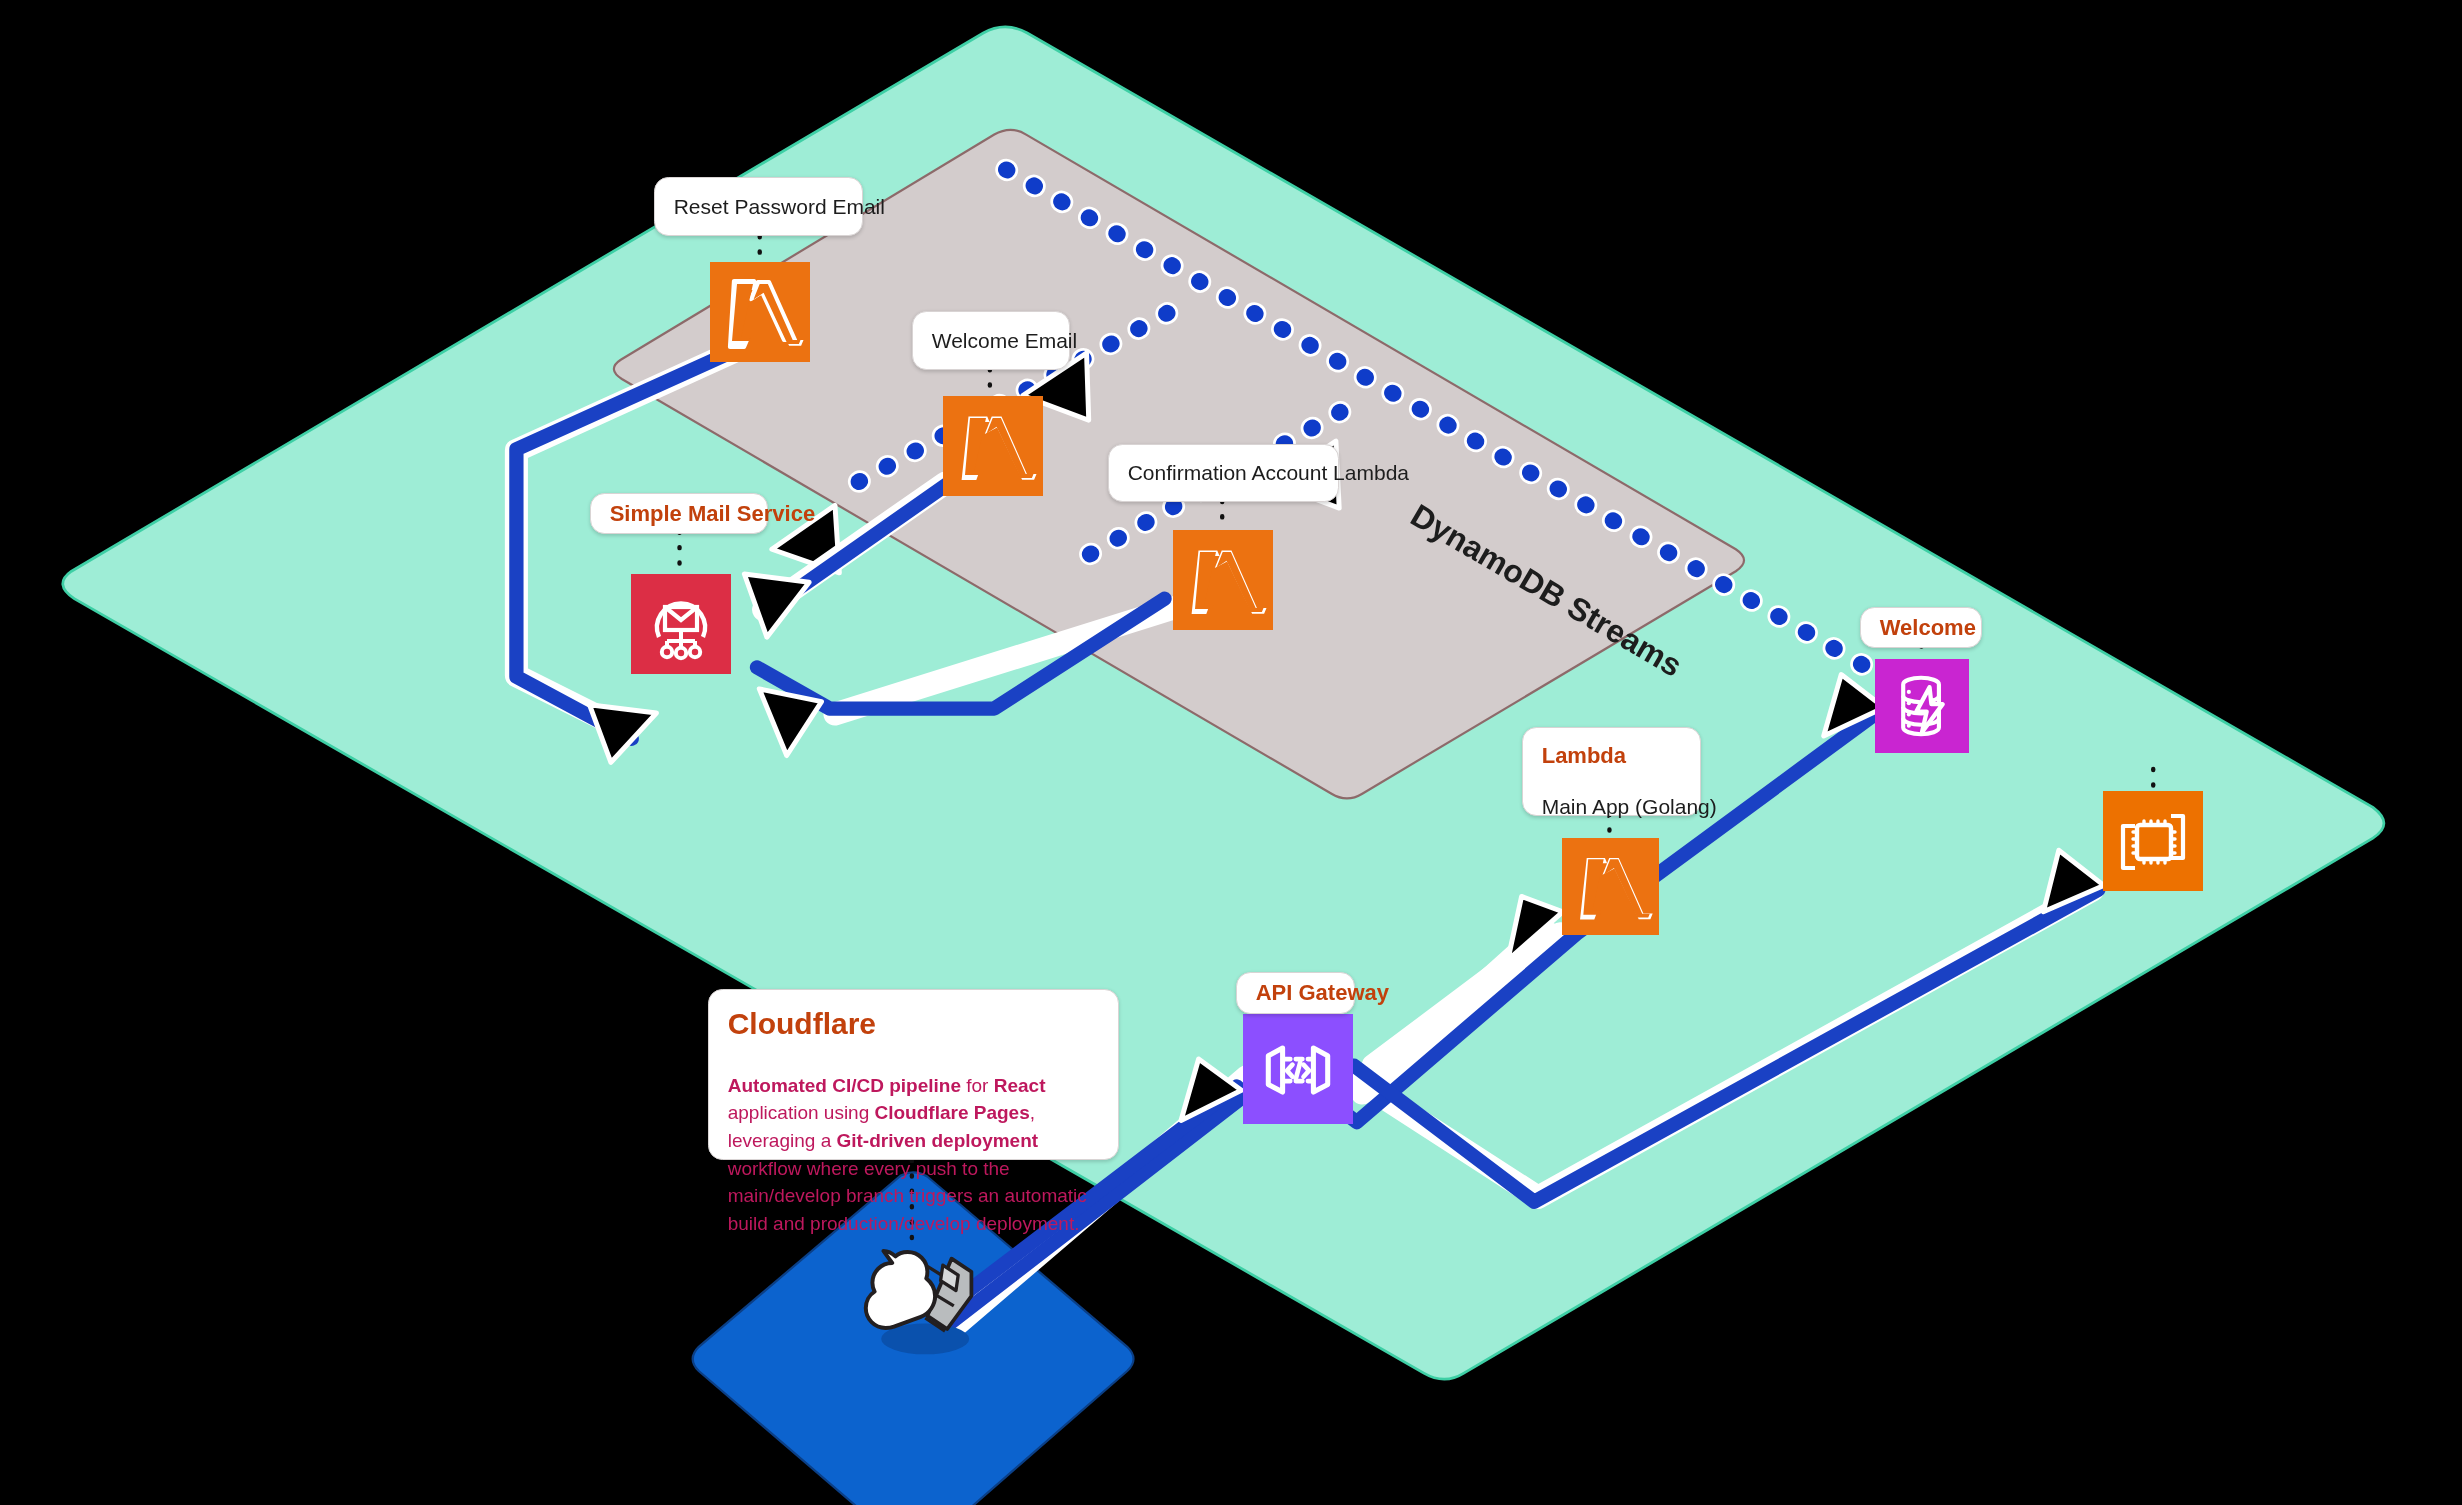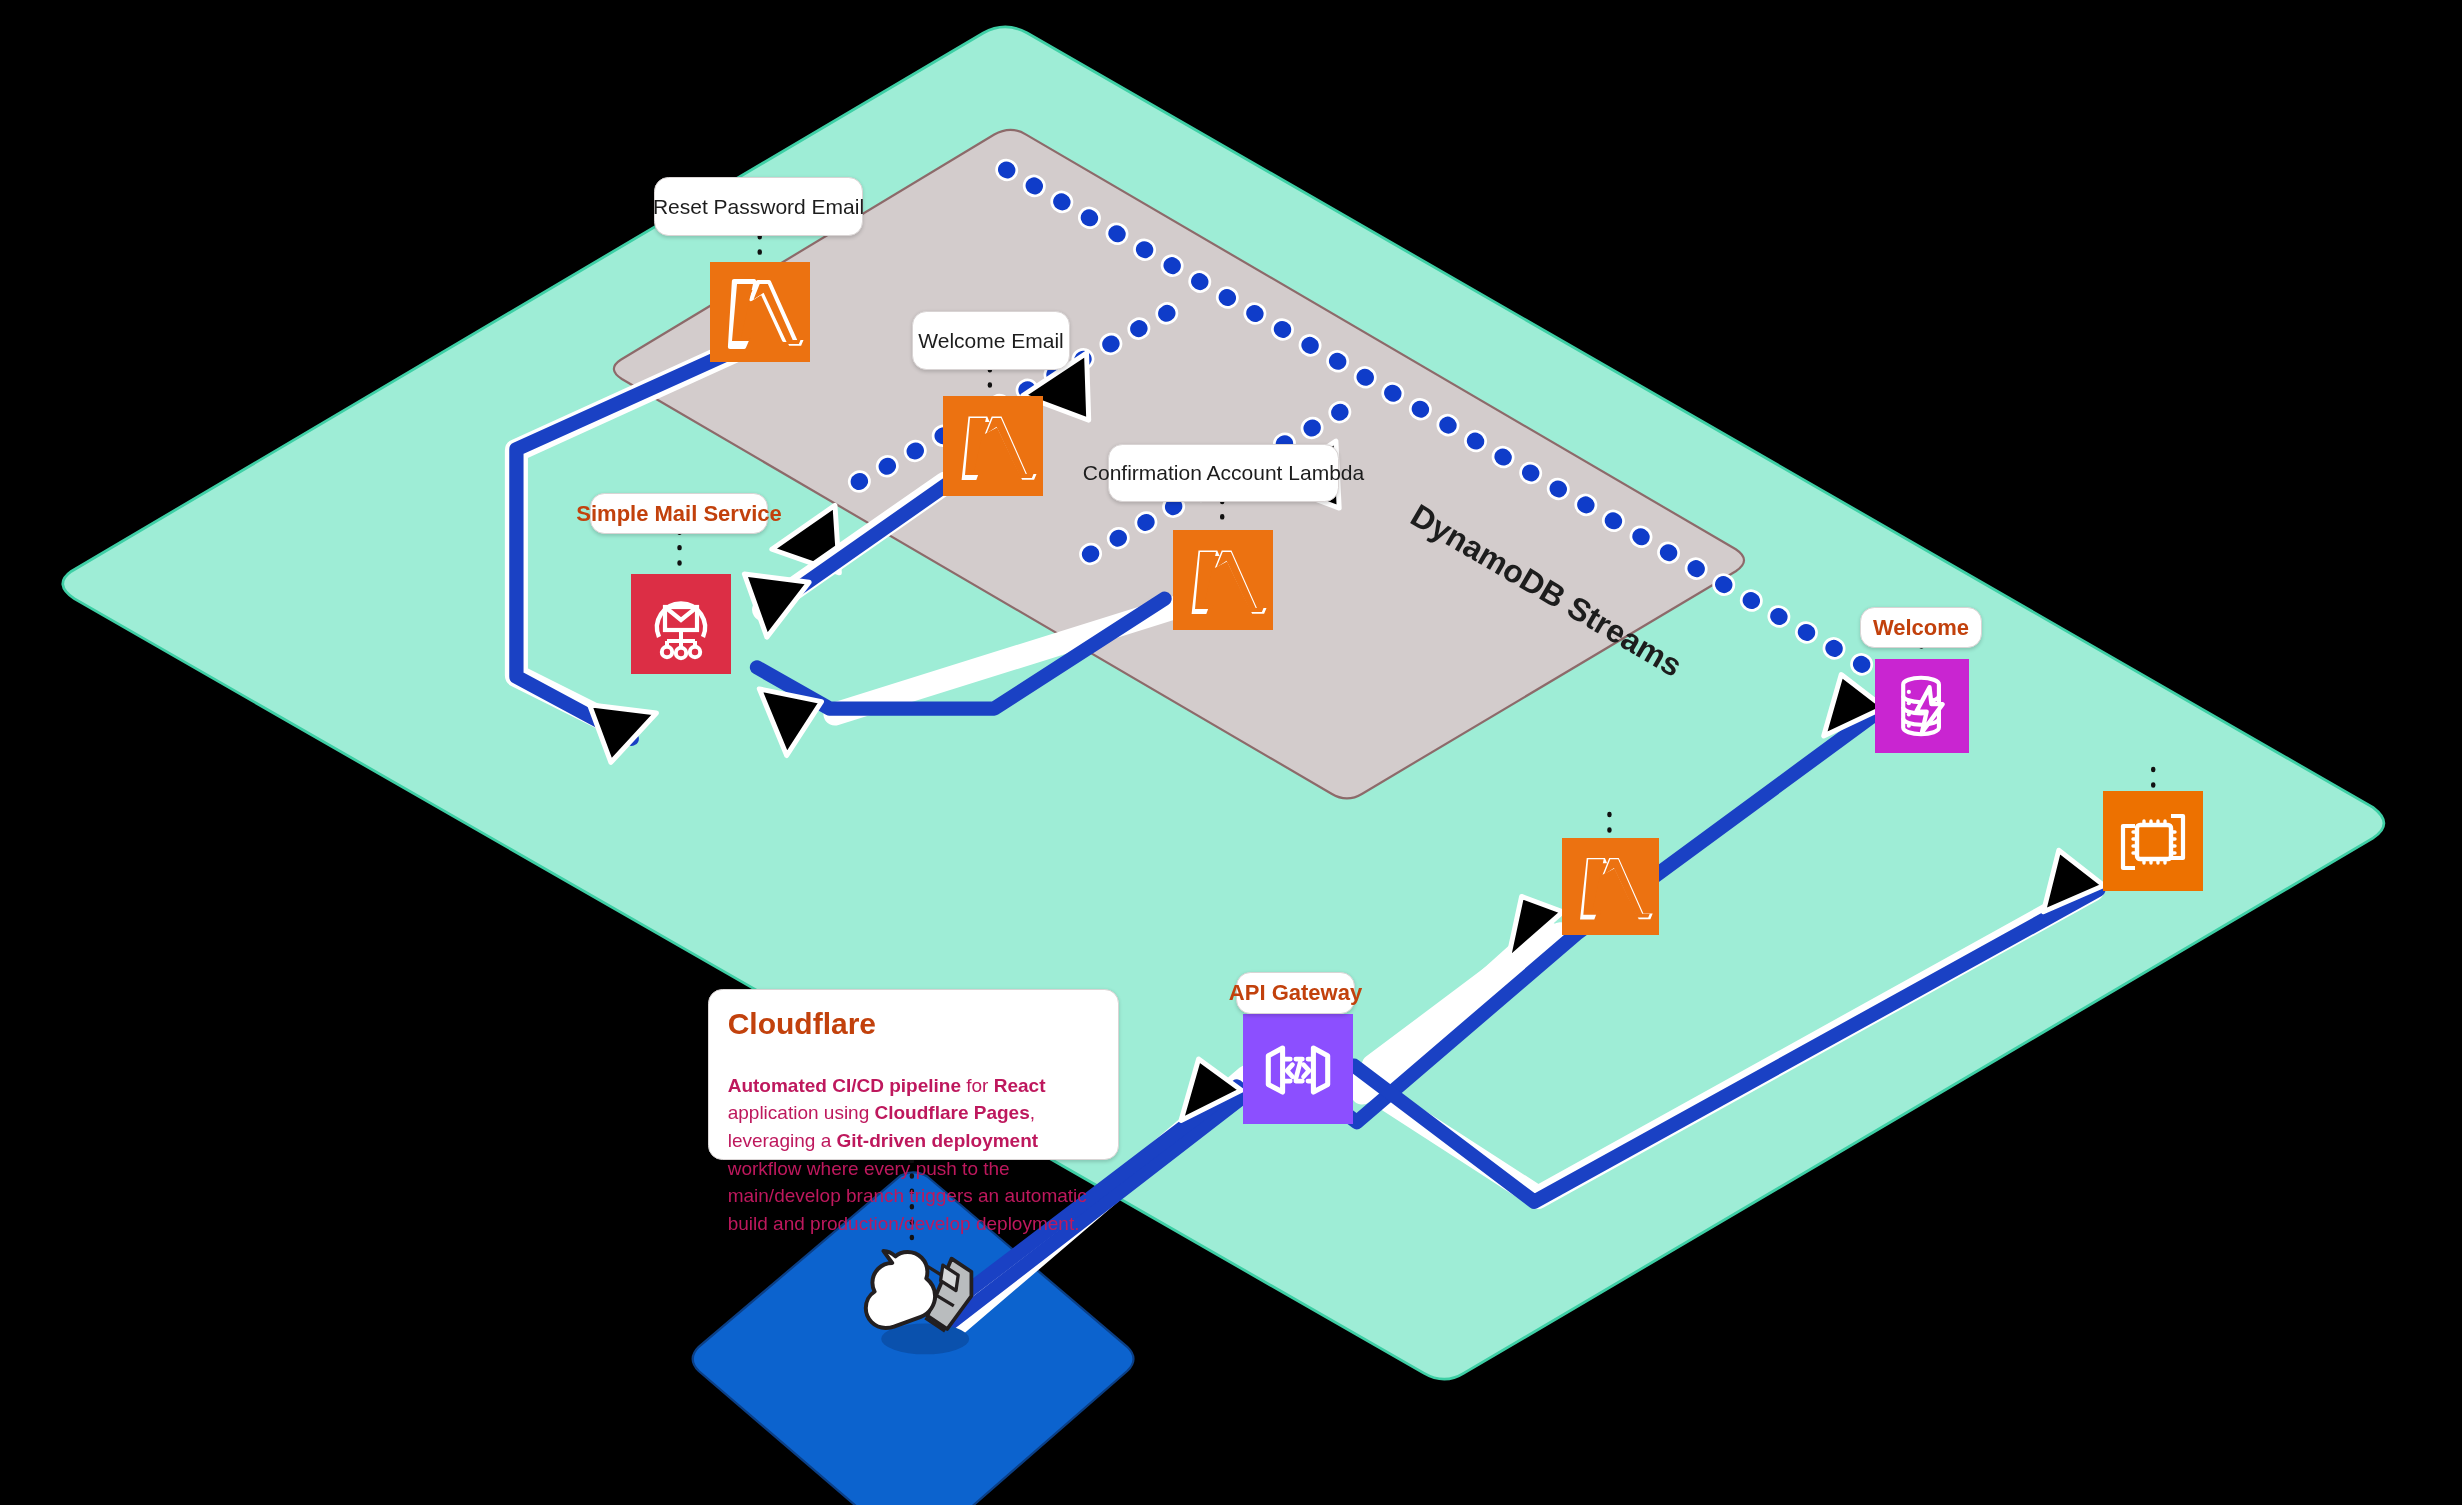--- a/index.html
+++ b/index.html
@@ -9,21 +9,21 @@
   svg.layer{position:absolute;left:0;top:0;width:2462px;height:1505px;}
 
   
   .callout{position:absolute;background:#fff;border:1.6px solid #d9d4d4;
            border-radius:14.3px;box-sizing:border-box;
            box-shadow:0 1.6px 3.8px rgba(0,0,0,.16);}
   .callout .ttl{font-size:22px;font-weight:bold;color:#c2410c;
                 line-height:1.25;white-space:nowrap;}
   .callout .body{font-size:21px;font-weight:normal;color:#1d1d1d;
                  line-height:1.3;white-space:nowrap;}
-  .callout.simple{display:flex;align-items:center;justify-content:center;
+  .callout.simple{display:flex;align-items:center;justify-content:flex-start;
                   padding:0 18.7px;}
   .callout.titled{padding:14.3px 18.7px;}
   .callout.titled .body{margin-top:23px;}
 
   
   .callout.rich{padding:15.4px 18.7px 18.7px 18.7px;}
   .callout.rich .ttl{font-size:30px;}
   .callout.rich .para{margin-top:29px;font-size:19px;line-height:1.45;
                       color:#be185d;font-weight:normal;white-space:normal;}
   .callout.rich .para b{font-weight:bold;}
@@ -276,20 +276,24 @@
 
   <div class="callout simple" style="left:590px;top:493px;width:178px;height:41px;">
     <span class="ttl">Simple Mail Service</span>
   </div>
 
   <div class="callout simple" style="left:1860px;top:607px;width:122px;height:41px;">
     <span class="ttl">Welcome</span>
   </div>
 
 
+  <div class="callout titled" style="left:1522px;top:727px;width:179px;height:89px;">
+    <div class="ttl">Lambda</div>
+    <div class="body">Main App (Golang)</div>
+  </div>
 
   <div class="callout simple" style="left:1236px;top:972px;width:119px;height:42px;">
     <span class="ttl">API Gateway</span>
   </div>
 
   <div class="callout rich" style="left:708px;top:989px;width:411px;height:171px;">
     <div class="ttl">Cloudflare</div>
     <div class="para"><b>Automated CI/CD pipeline</b><span> for </span><b>React</b><span> application using </span><b>Cloudflare Pages</b><span>, leveraging a </span><b>Git-driven deployment</b><span> workflow where every push to the main/develop branch triggers an automatic build and production/develop deployment.</span></div>
   </div>
 

